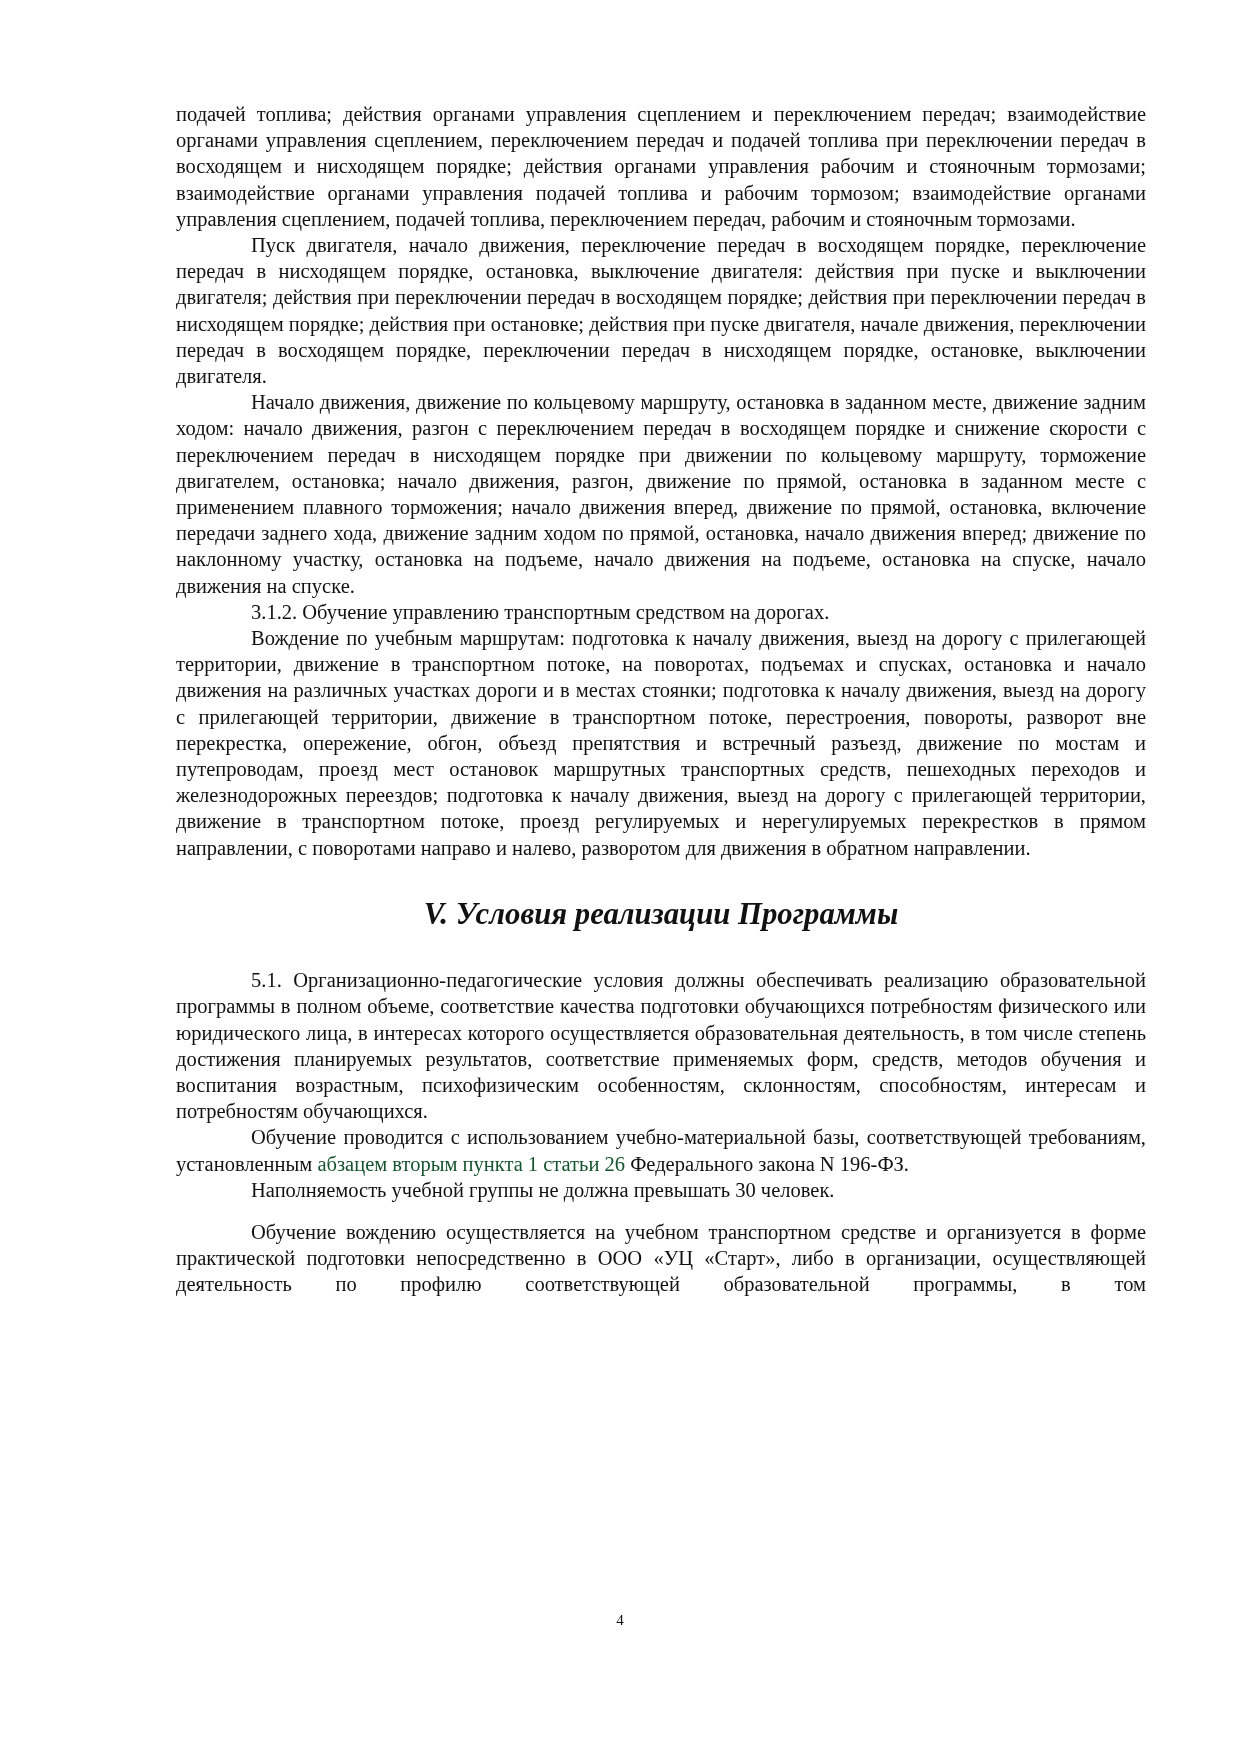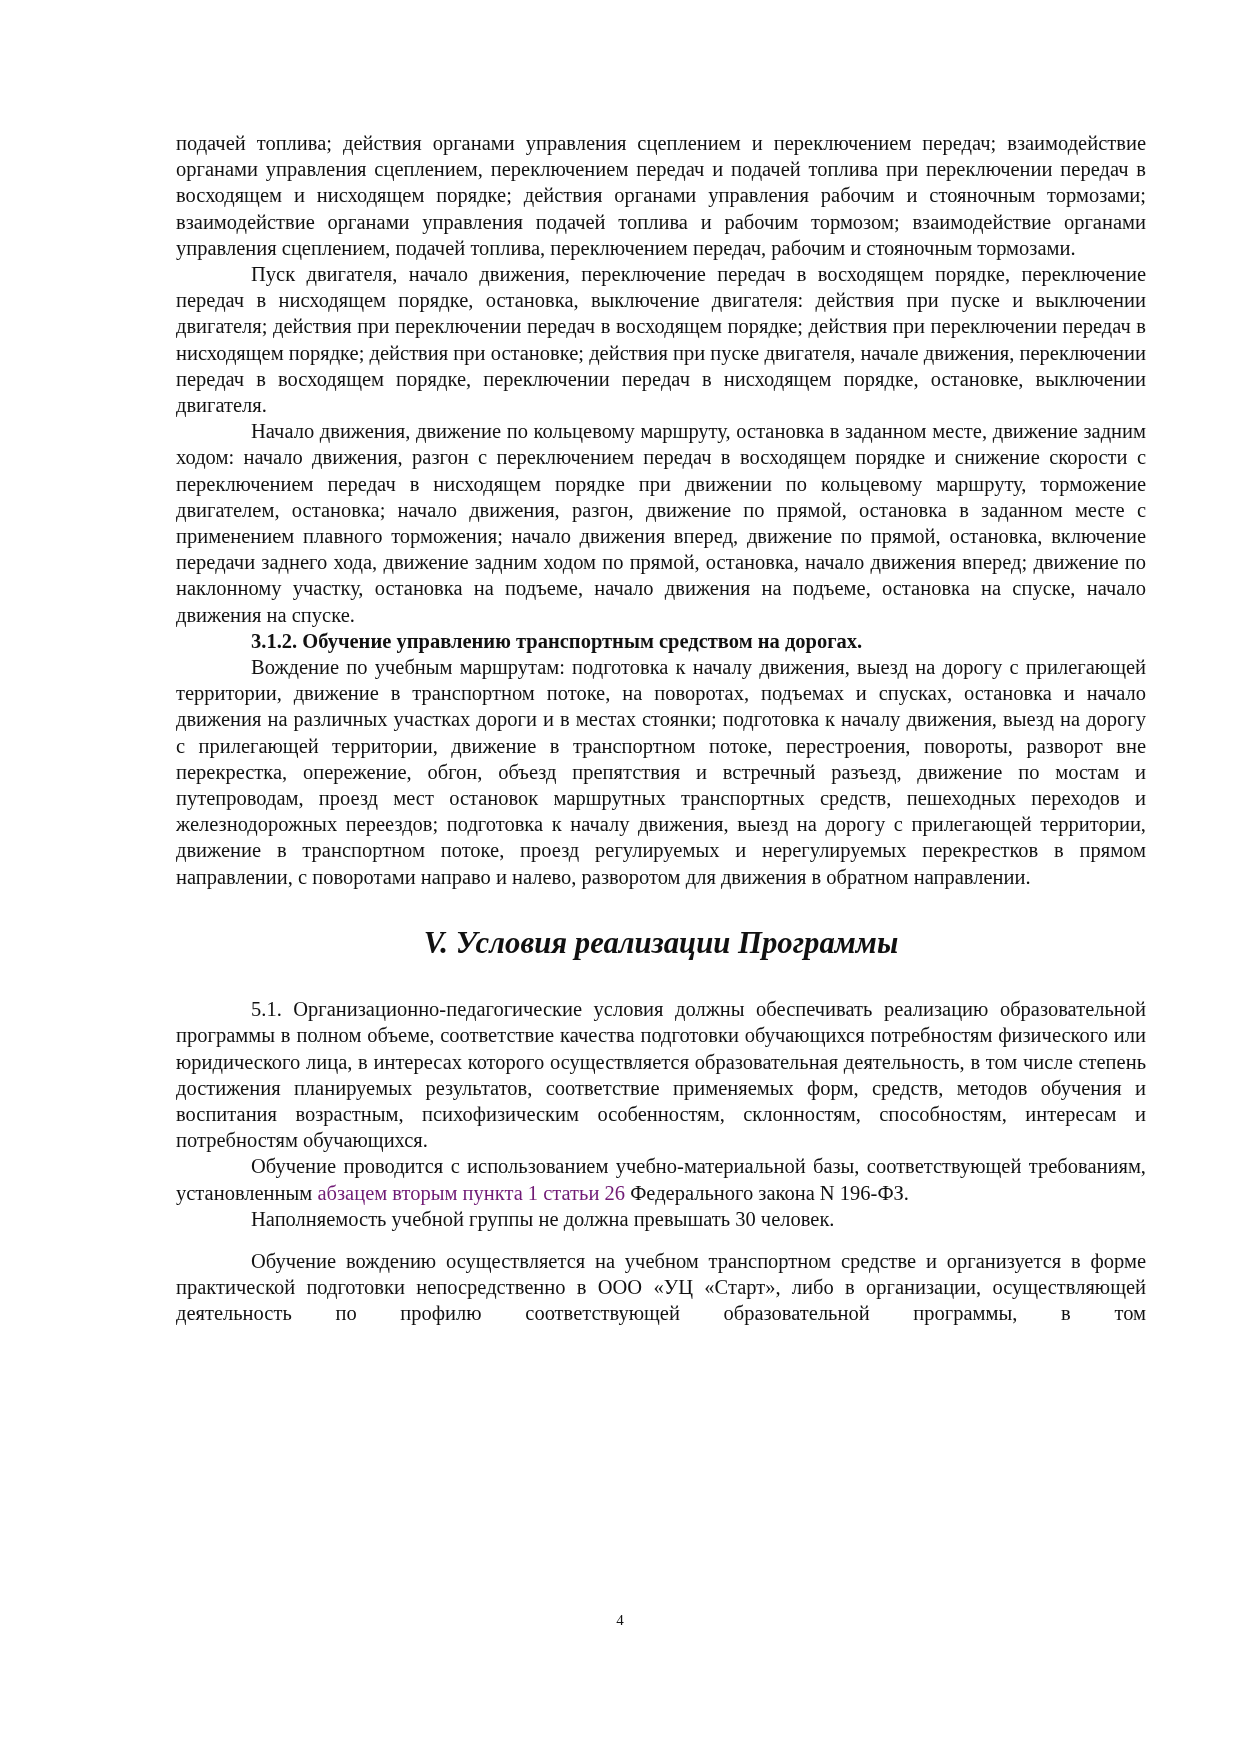--- a/index.html
+++ b/index.html
@@ -1,30 +1,30 @@
 <!DOCTYPE html>
 <html><head>
 <meta charset="utf-8">
 <style>
   html, body { margin: 0; padding: 0; background: #ffffff; }
   body { width: 1240px; height: 1755px; position: relative; overflow: hidden; }
   .page {
-    position: absolute; left: 176px; top: 130px; width: 970px;
+    position: absolute; left: 176px; top: 101px; width: 970px;
     font-family: "Liberation Serif", "DejaVu Serif", serif;
     font-size: 20.5px; line-height: 26.2px; color: #111111;
   }
   p { margin: 0; text-align: justify; text-align-last: left; }
   .indent { text-indent: 75px; }
-  .subhead { font-weight: bold; text-indent: 75px; text-align: left; }
+  .subhead { font-weight: normal; text-indent: 75px; text-align: left; }
   .section-title {
     font-weight: bold; text-align: center; margin: 0;
   }
   .sec4 { margin-top: 26px; margin-bottom: 40px; }
   .sec5 { margin-top: 40px; margin-bottom: 40px; font-style: italic; }
-  .link { color: #701a75; text-decoration: none; }
+  .link { color: #14532d; text-decoration: none; }
   b.num { font-weight: normal; }
   .page-number {
     position: absolute; left: 0; width: 1240px; top: 1612px; text-align: center;
     font-family: "Liberation Serif", "DejaVu Serif", serif; font-size: 15px; color: #111;
   }
 </style>
 </head>
 <body>
 
 <div class="page">

